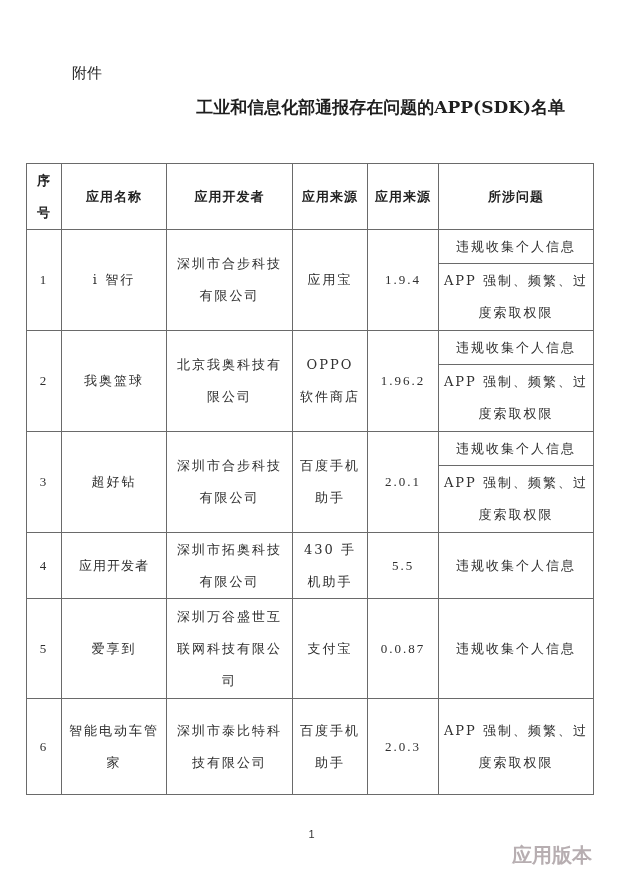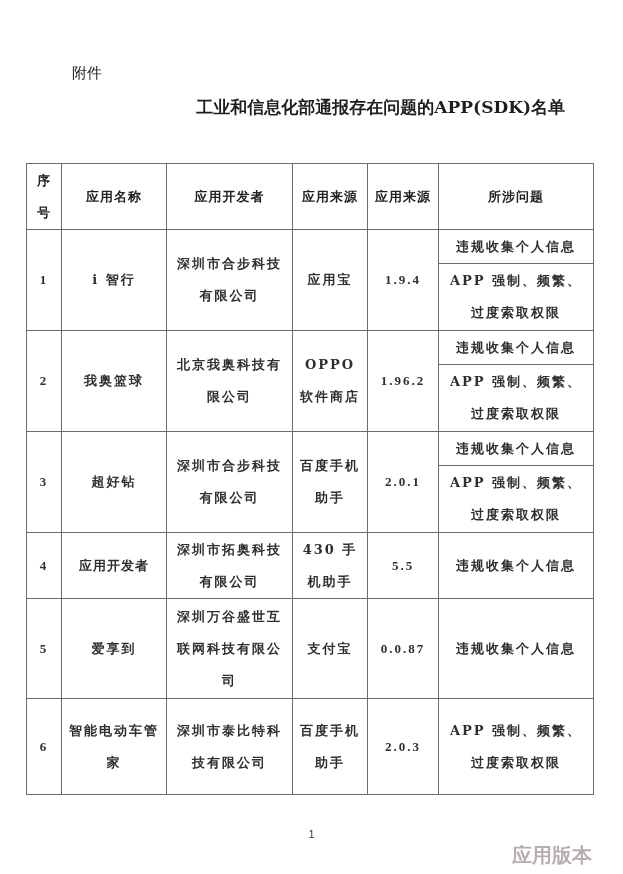--- a/index.html
+++ b/index.html
@@ -18,21 +18,21 @@
       font-family: "DejaVu Serif", "Liberation Serif", serif;
       letter-spacing: 0px;
     }
     table.list {
       position: absolute; left: 26px; top: 163px;
       border-collapse: collapse; table-layout: fixed;
       width: 567px;
     }
     table.list td, table.list th {
       border: 1px solid #6a6a6a; text-align: center; vertical-align: middle;
-      padding: 0 4px; font-size: 13px; font-weight: bold; color: #2f2f2f;
+      padding: 0 4px; font-size: 13px; font-weight: normal; color: #2f2f2f;
       line-height: 32px; letter-spacing: 2px;
     }
     table.list th { font-weight: bold; color: #222; letter-spacing: 1px; }
     th.seq-h { line-height: 30px; }
     .num { letter-spacing: 0; font-family: "Liberation Serif", "DejaVu Serif", serif; font-size: 14px; }
     .issue-cell { padding: 0 2px; letter-spacing: 1px; }
     td.sub { height: 33px; line-height: 33px; }
     td.sub2 { line-height: 32px; }
     .page-num {
       position: absolute; left: 0; width: 623px; top: 828px; text-align: center;

